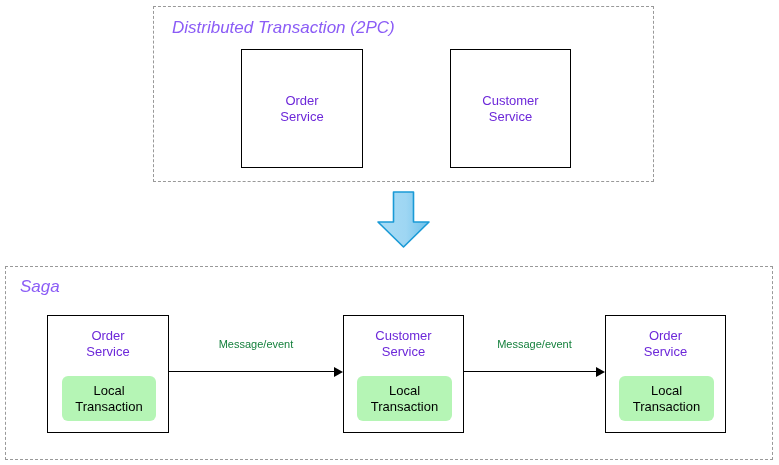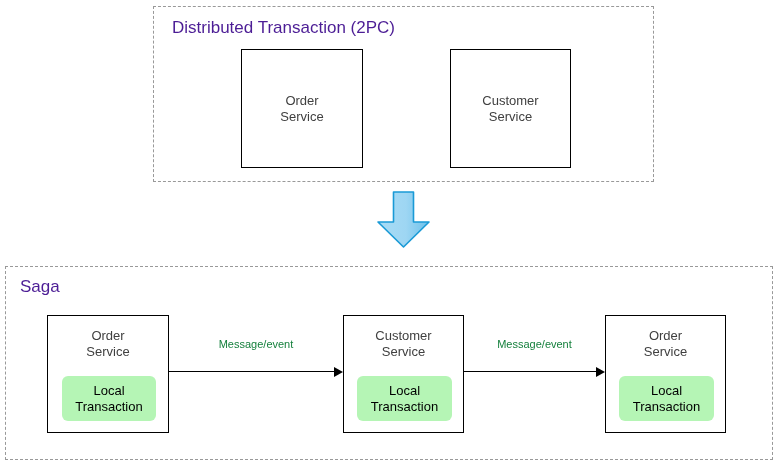--- a/index.html
+++ b/index.html
@@ -24,39 +24,40 @@
   .group-box {
     position: absolute;
     border: 1px dashed #999999;
     background: transparent;
     box-sizing: border-box;
   }
   .group-title {
     position: absolute;
     font-size: 17px;
     line-height: 20px;
-    color: #4c1d95;
+    color: #8b5cf6;
     white-space: nowrap;
+    font-style: italic;
   }
 
   
   .service-box {
     position: absolute;
     border: 1px solid #000000;
     background: #ffffff;
     box-sizing: border-box;
   }
   .service-name {
     position: absolute;
     left: 0;
     right: 0;
     text-align: center;
     font-size: 13px;
     line-height: 16px;
-    color: #404040;
+    color: #6d28d9;
     white-space: pre-line;
   }
   .service-name.top-only {
     top: 50%;
     transform: translateY(-50%);
   }
   .service-name.upper {
     top: 12px;
   }
 

